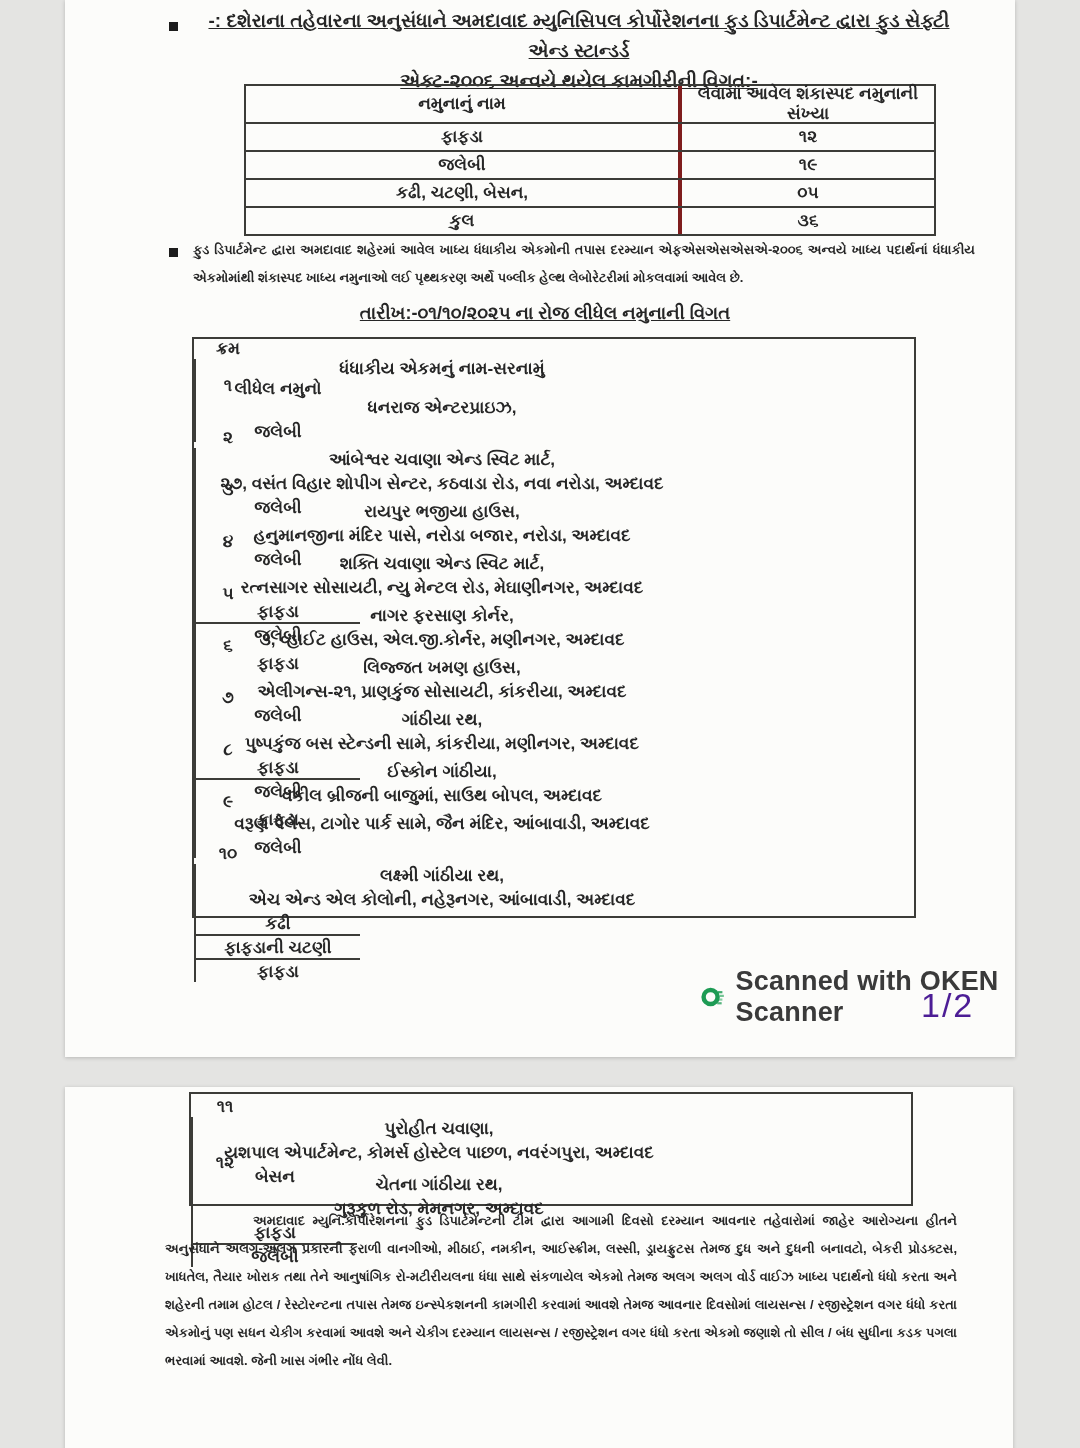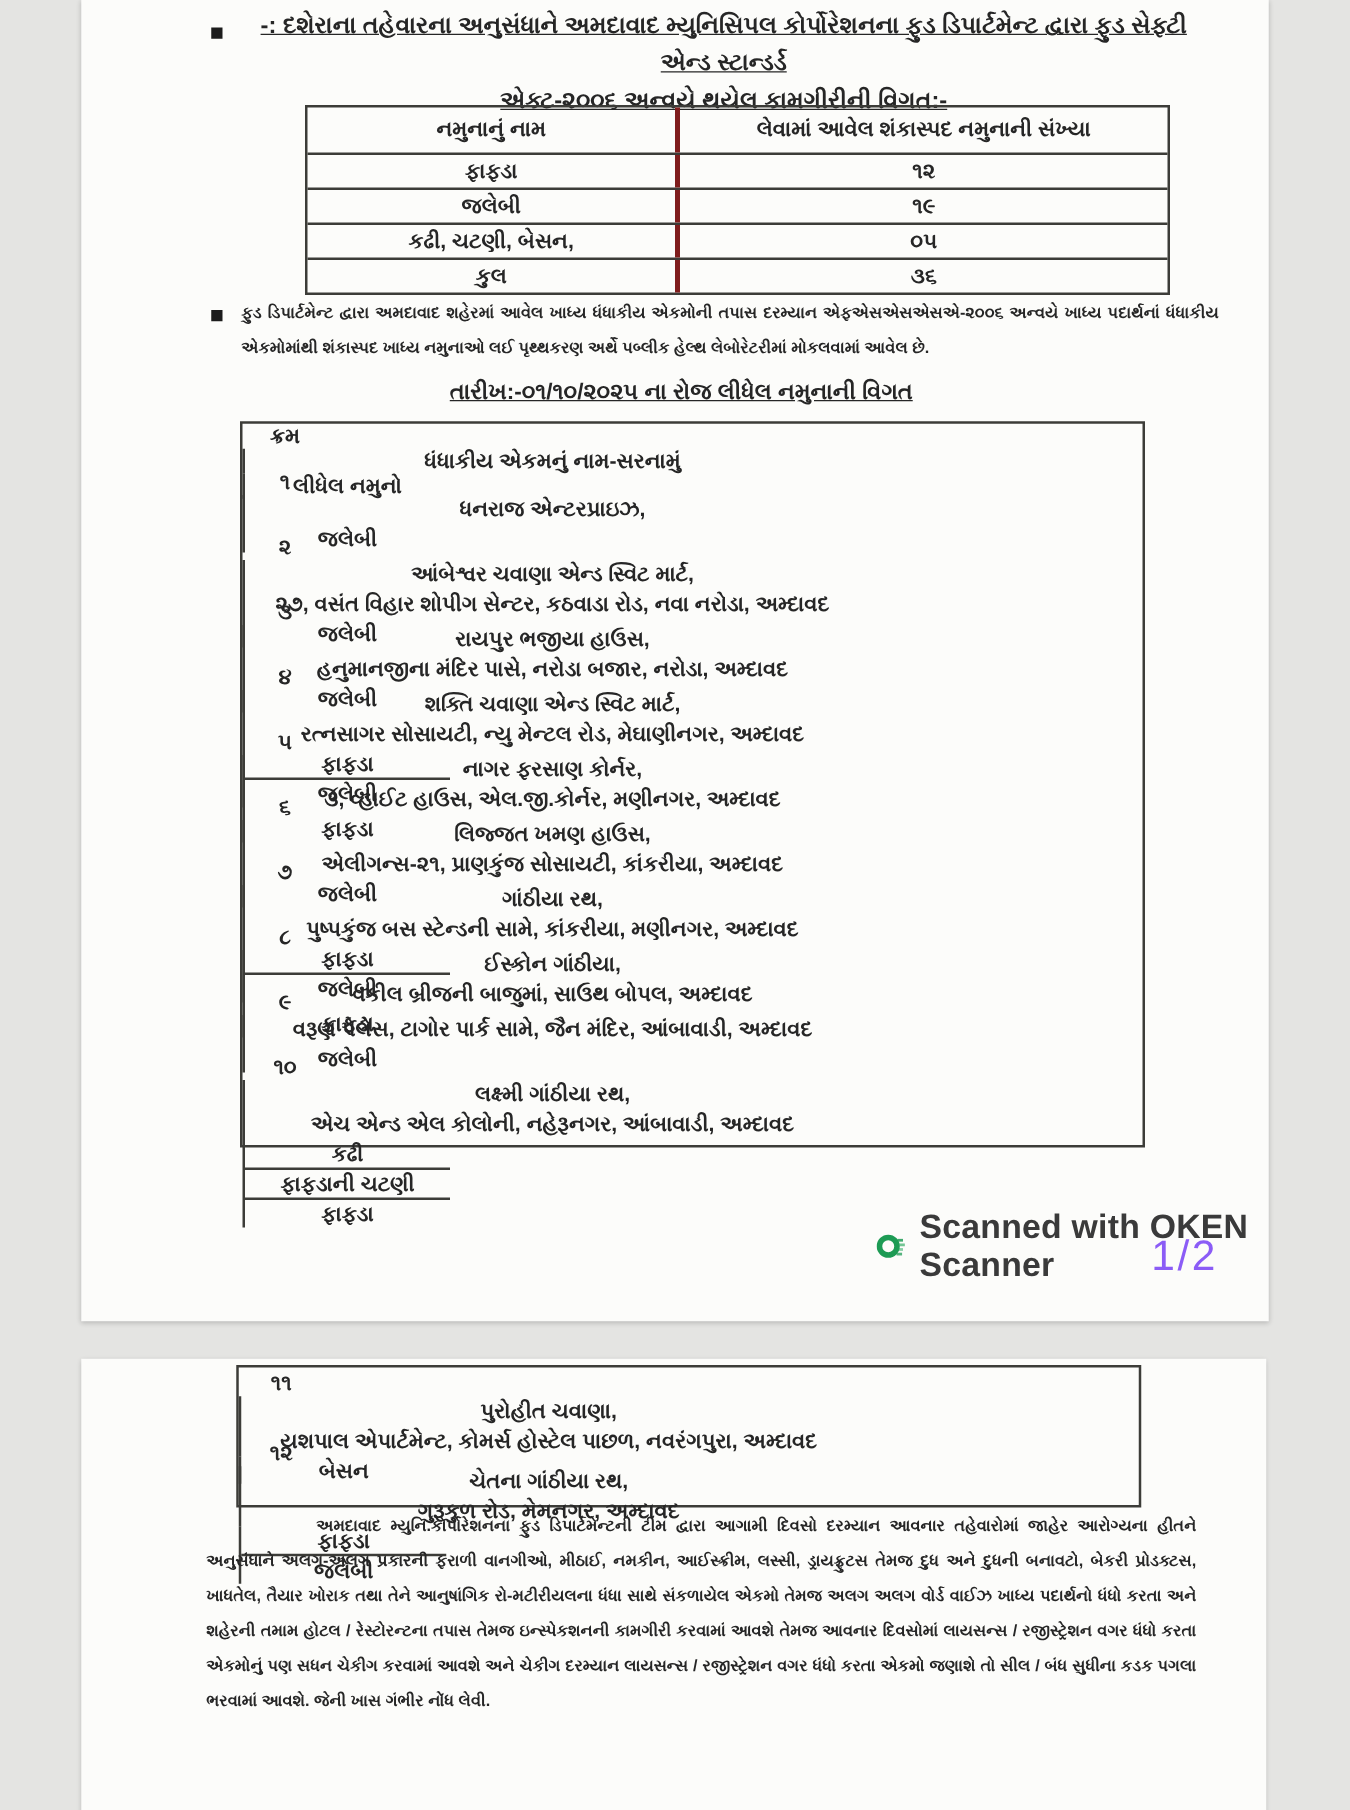--- a/index.html
+++ b/index.html
@@ -27,21 +27,21 @@
   
   .tbl{position:absolute;border:2px solid #3c3c38;box-sizing:border-box;background:transparent;}
   .trow{display:flex;box-sizing:border-box;border-top:2px solid #3c3c38;}
   .trow:first-child{border-top:none;}
   .trow > div{box-sizing:border-box;}
 
   
   #summary-table{left:179px;top:84px;width:692px;font-size:17px;font-weight:700;}
   #summary-table .trow{height:28px;align-items:center;}
   #summary-table .trow.head{height:36px;}
-  #summary-table .cA{width:294px;text-align:center;}
+  #summary-table .cA{width:432px;text-align:center;}
   #summary-table .cB{flex:1;text-align:center;border-left:4px solid #7f1d1d;align-self:stretch;display:flex;align-items:center;justify-content:center;}
   #summary-table .head .cA,#summary-table .head .cB{font-size:17px;}
 
   
   .samples-tbl{font-size:17px;font-weight:600;}
   #samples-table-p1{left:127px;top:337px;width:724px;}
   #samples-table-p2{left:124px;top:5px;width:724px;}
   .samples-tbl .srow{height:52px;}
   .samples-tbl .srow.head{height:34px;font-weight:700;align-items:center;}
   .samples-tbl .srow.s3{height:75px;}
@@ -66,21 +66,21 @@
     position:absolute;left:100px;top:303px;width:760px;text-align:center;
     font-size:18px;font-weight:700;text-decoration:underline;
   }
   #closing-paragraph{left:100px;top:120px;width:792px;text-indent:88px;}
 
   
   #scanner-bar{position:absolute;left:636px;top:979px;height:36px;display:flex;align-items:center;}
   #oken-icon{width:32px;height:32px;margin-right:11px;}
   #scanner-label{font-size:27px;font-weight:600;color:#3a3a3a;letter-spacing:.2px;}
   #page-indicator{
-    position:absolute;left:856px;top:986px;font-size:34px;color:#8b5cf6;
+    position:absolute;left:856px;top:986px;font-size:34px;color:#4c1d95;
     font-weight:400;letter-spacing:2px;
   }
 </style>
 </head>
 <body>
 
 <div class="page" id="page1">
 
   <span class="bullet-sq" style="left:104px;top:22px;"></span>
 

